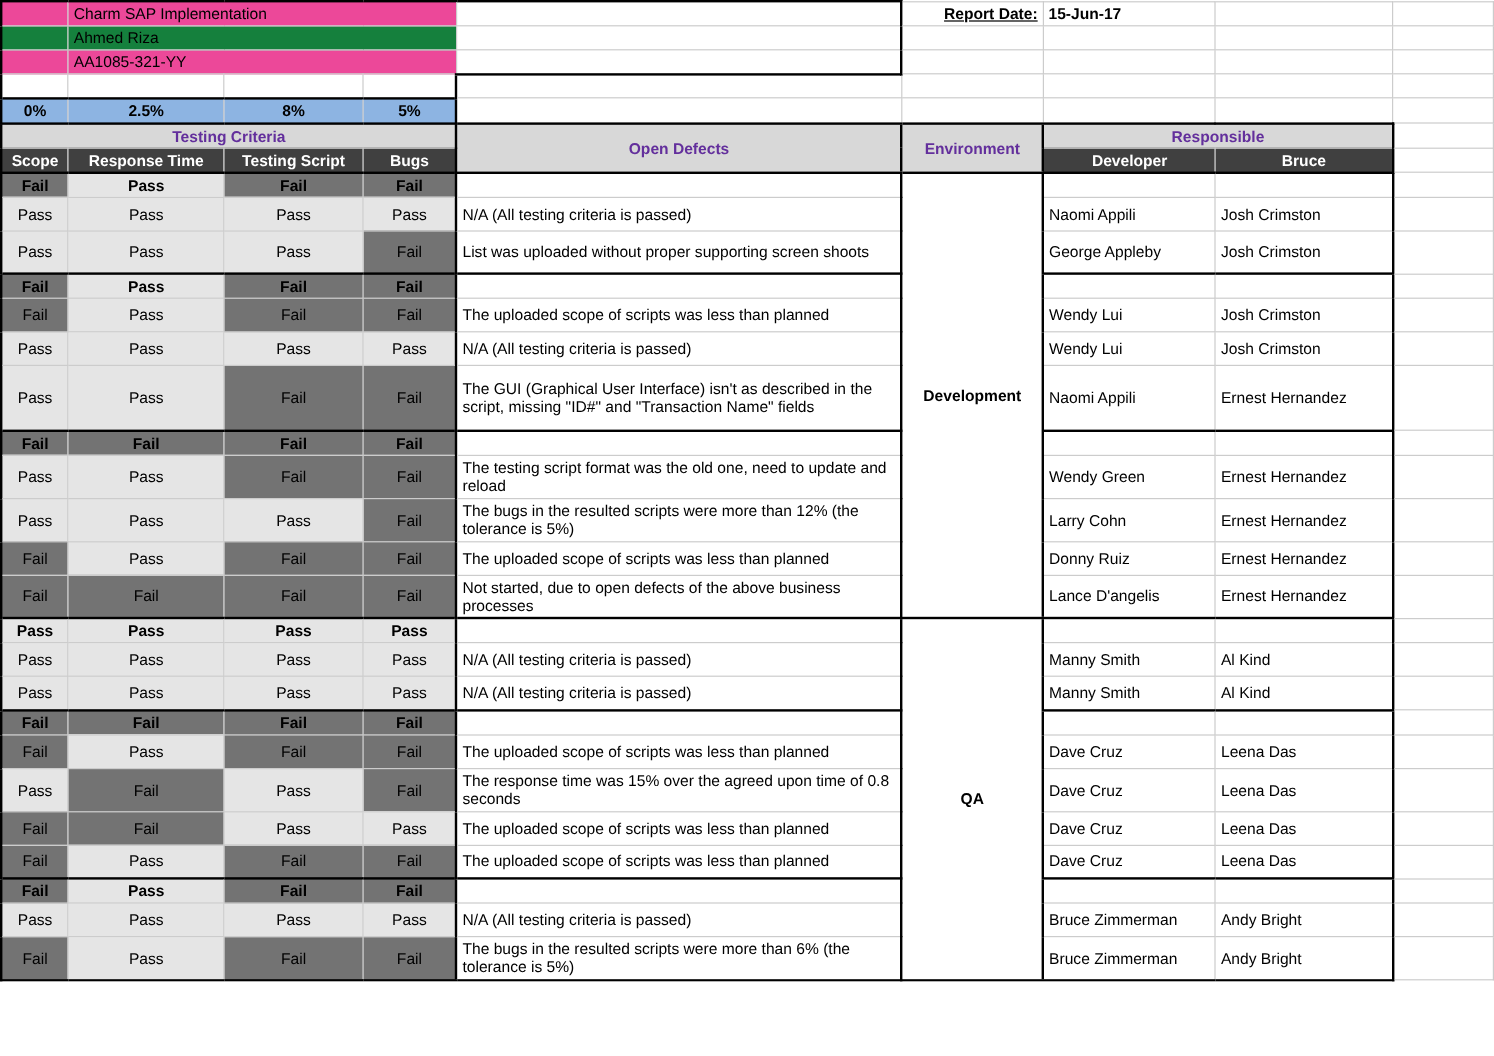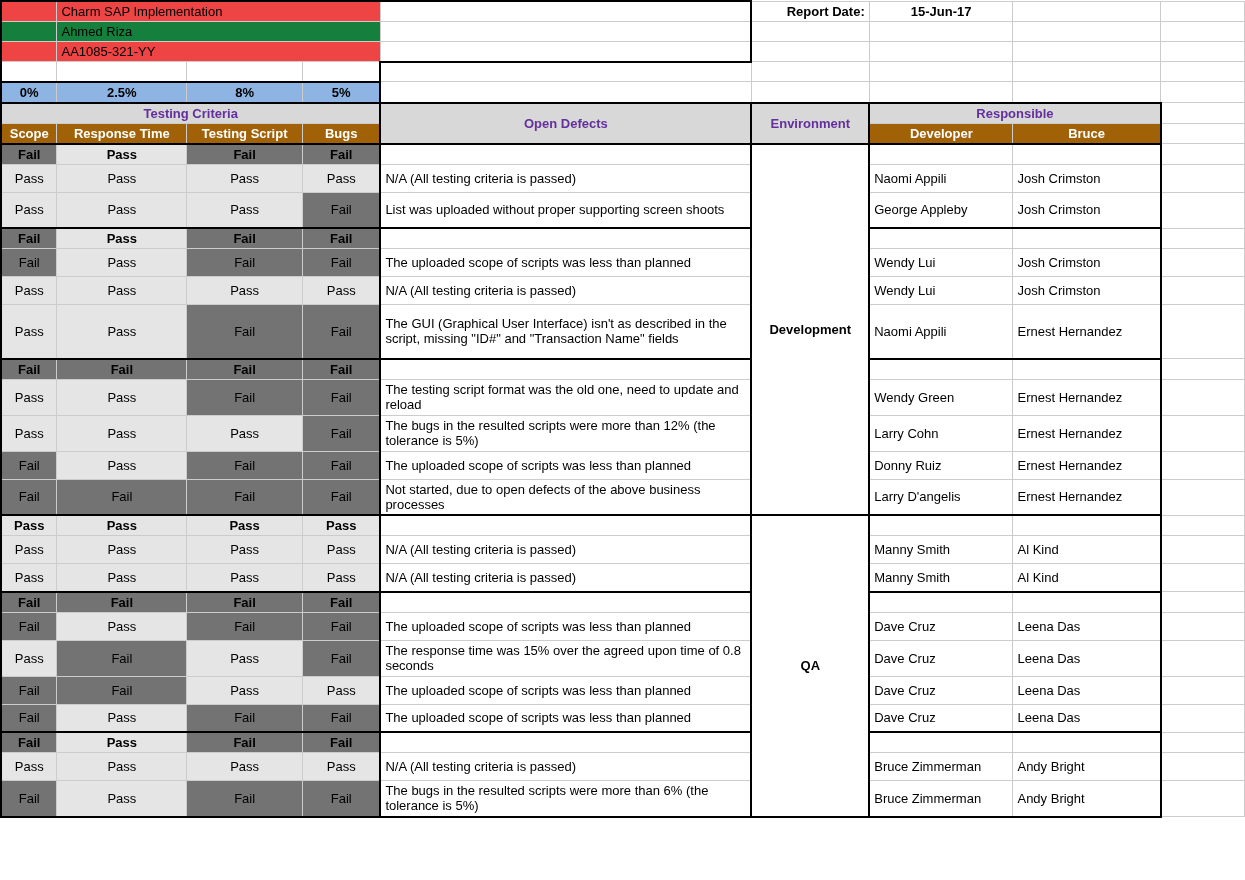--- a/index.html
+++ b/index.html
@@ -1,29 +1,29 @@
 <!DOCTYPE html>
 <html><head>
 <meta charset="utf-8">
 <style>
   * { box-sizing: border-box; margin: 0; padding: 0; }
   body { font-family: Arial, sans-serif; font-size: 13px; background: #fff; color: #000; }
   table { border-collapse: collapse; width: 1245px; }
   td, th { border: 1px solid #ccc; padding: 2px 4px; vertical-align: middle; height: 20px; }
-  .orange { background: #ef4444; }
+  .orange { background: #ec4899; }
   .khaki  { background: #15803d; }
   .blue   { background: #8DB4E2; }
-  .purple { background: #a16207; color: #fff; font-weight: bold; text-align: center; }
+  .purple { background: #404040; color: #fff; font-weight: bold; text-align: center; }
   .gray   { background: #D8D8D8; color: #632F9C; font-weight: bold; text-align: center; }
   .green  { background: #e5e5e5; }
   .red    { background: #737373; }
-  .bold   { font-weight: bold; text-align: center; }
+  .bold   { font-weight: bold; }
   .center { text-align: center; }
   .right  { text-align: right; }
-  .underline { }
+  .underline { text-decoration: underline; }
   .bt { border-top: 2px solid #000 !important; }
   .bb { border-bottom: 2px solid #000 !important; }
   .bl { border-left: 2px solid #000 !important; }
   .br { border-right: 2px solid #000 !important; }
   .colA { width: 56px; }
   .colB { width: 130px; }
   .colC { width: 116px; }
   .colD { width: 78px; }
   .colE { width: 372px; }
   .colF { width: 118px; }
@@ -231,21 +231,21 @@
         <td class="bl">Donny Ruiz</td>
         <td class="br">Ernest Hernandez</td>
         <td></td>
       </tr>
       <tr style="height: 36px;">
         <td class="red center bl">Fail</td>
         <td class="red center">Fail</td>
         <td class="red center">Fail</td>
         <td class="red center">Fail</td>
         <td class="bl">Not started, due to open defects of the above business processes</td>
-        <td class="bl">Larry D'angelis</td>
+        <td class="bl">Lance D'angelis</td>
         <td class="br">Ernest Hernandez</td>
         <td></td>
       </tr>
       <tr>
         <td class="green center bold bl bt">Pass</td>
         <td class="green center bold bt">Pass</td>
         <td class="green center bold bt">Pass</td>
         <td class="green center bold bt">Pass</td>
         <td class="bl bt"></td>
         <td rowspan="11" class="bold center bl bb">QA</td>

